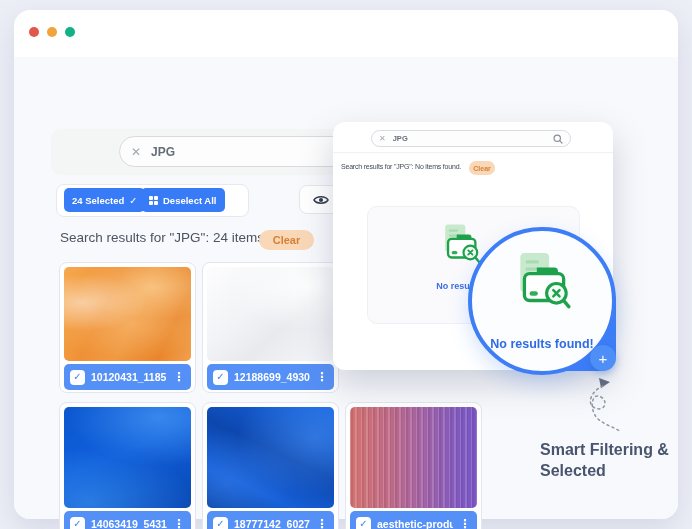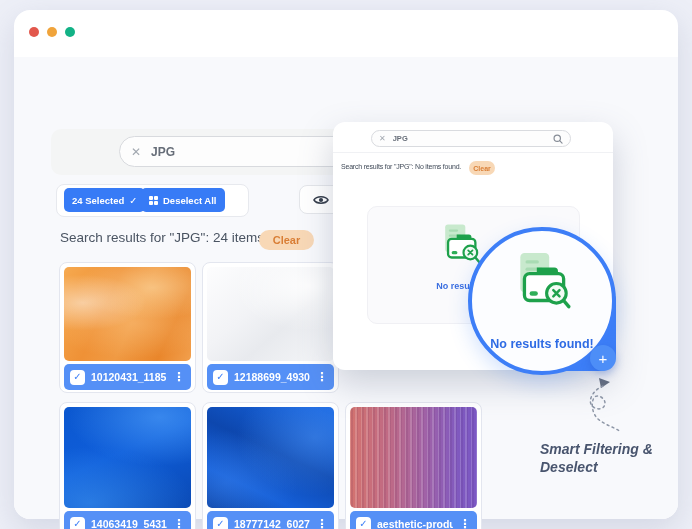--- a/index.html
+++ b/index.html
@@ -82,21 +82,21 @@
   .bluecorner{left:524px;top:293px;width:92px;height:78px;background:#3d7ef7;border-radius:6px 6px 16px 6px;z-index:11;}
   .lens{left:468px;top:227px;width:148px;height:148px;background:#fcfdff;border:4px solid #3d7ef7;border-radius:50%;
         box-sizing:border-box;z-index:12;box-shadow:0 8px 20px rgba(61,126,247,.22);}
   .lens-txt{left:10px;right:10px;top:106px;text-align:center;font-size:12.5px;font-weight:bold;color:#2e6be4;}
   .fab{left:590px;top:345px;width:26px;height:26px;border-radius:50%;background:#4d8ef7;z-index:13;
        color:#fff;font-size:15px;display:flex;align-items:center;justify-content:center;
        box-shadow:0 3px 8px rgba(40,90,200,.35);}
 
   
   .arrow{left:578px;top:374px;z-index:6;}
-  .note{left:540px;top:440px;width:140px;font-size:14px;font-weight:bold;font-style:italic;
+  .note{left:540px;top:440px;width:140px;font-size:16px;font-weight:bold;
         color:#49556e;line-height:1.3;z-index:6;}
 </style>
 </head>
 <body>
 
 <div id="canvas">
 
   <div class="abs window">
     <div class="abs dot" style="left:15px;background:#e2574c"></div>
     <div class="abs dot" style="left:33px;background:#f0a43b"></div>
@@ -245,16 +245,16 @@
     <span>+</span>
   </div>
 
   <svg class="abs arrow" width="60" height="62" viewBox="0 0 60 62">
     <polygon points="21,4 32,8 23,14" fill="#646e80"></polygon>
     <path d="M25 12 C13 17 8 30 17 34 C26 38 31 28 23 23 C13 17 11 37 20 45 C27 51 36 53 43 58" fill="none" stroke="#8f98a8" stroke-width="1.5" stroke-dasharray="2 3.4" stroke-linecap="round"></path>
   </svg>
 
   <div class="abs note">
     <div>Smart Filtering &amp;</div>
-    <div>Deselect</div>
+    <div>Selected</div>
   </div>
 
 </div>
 
 </body></html>

